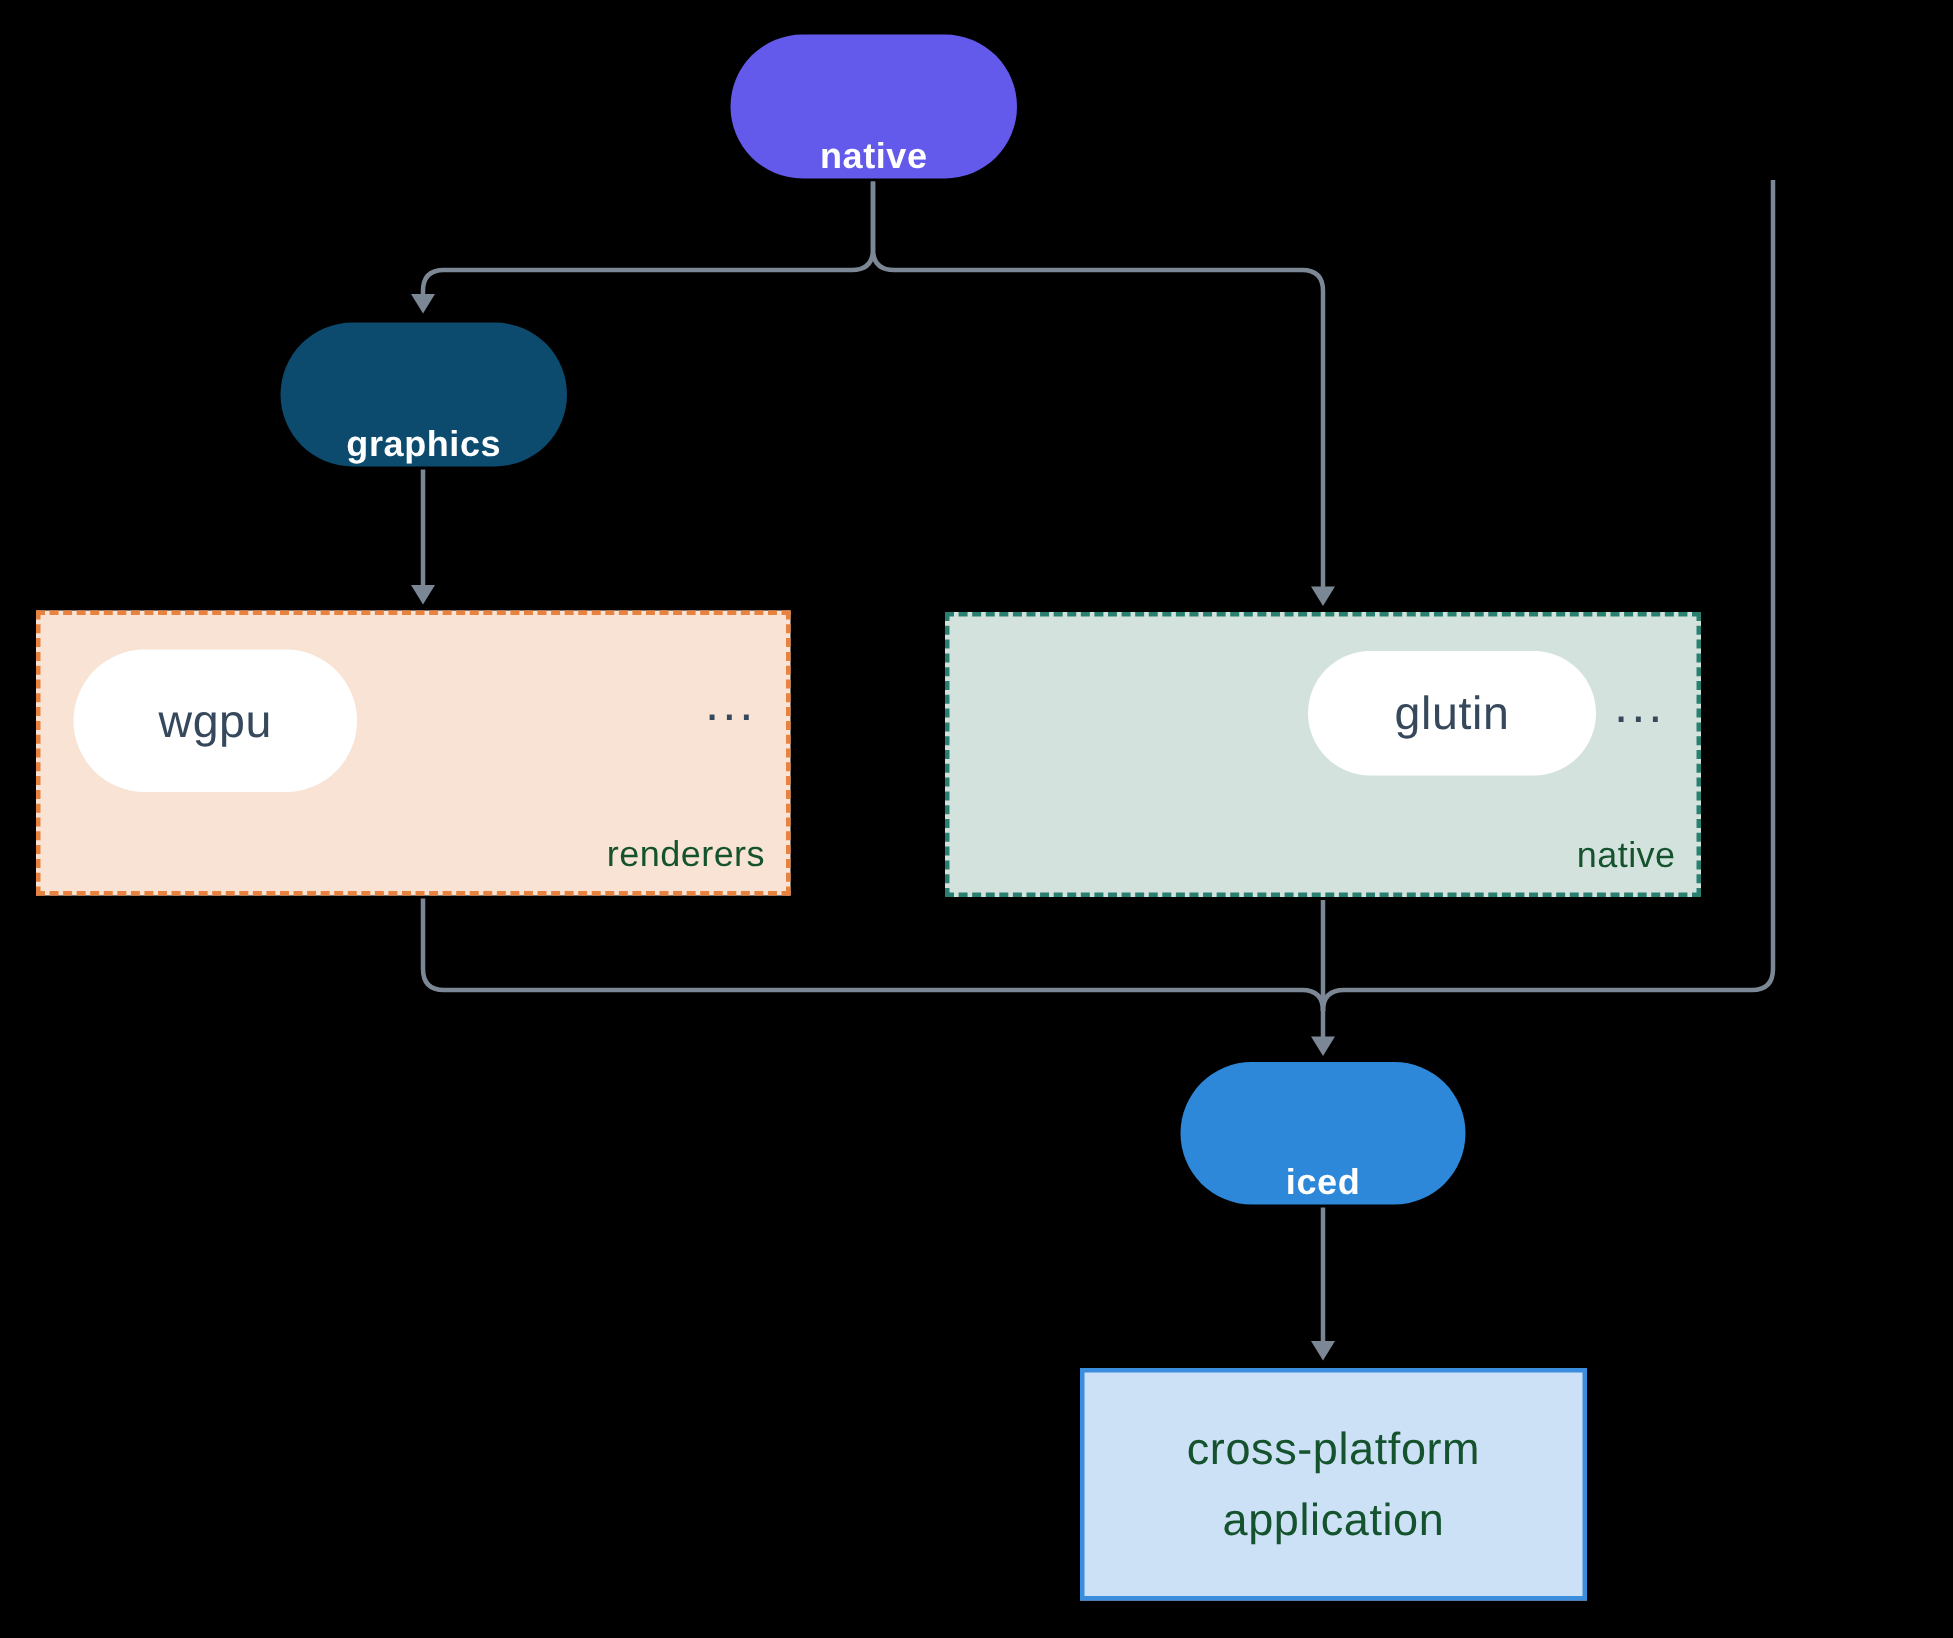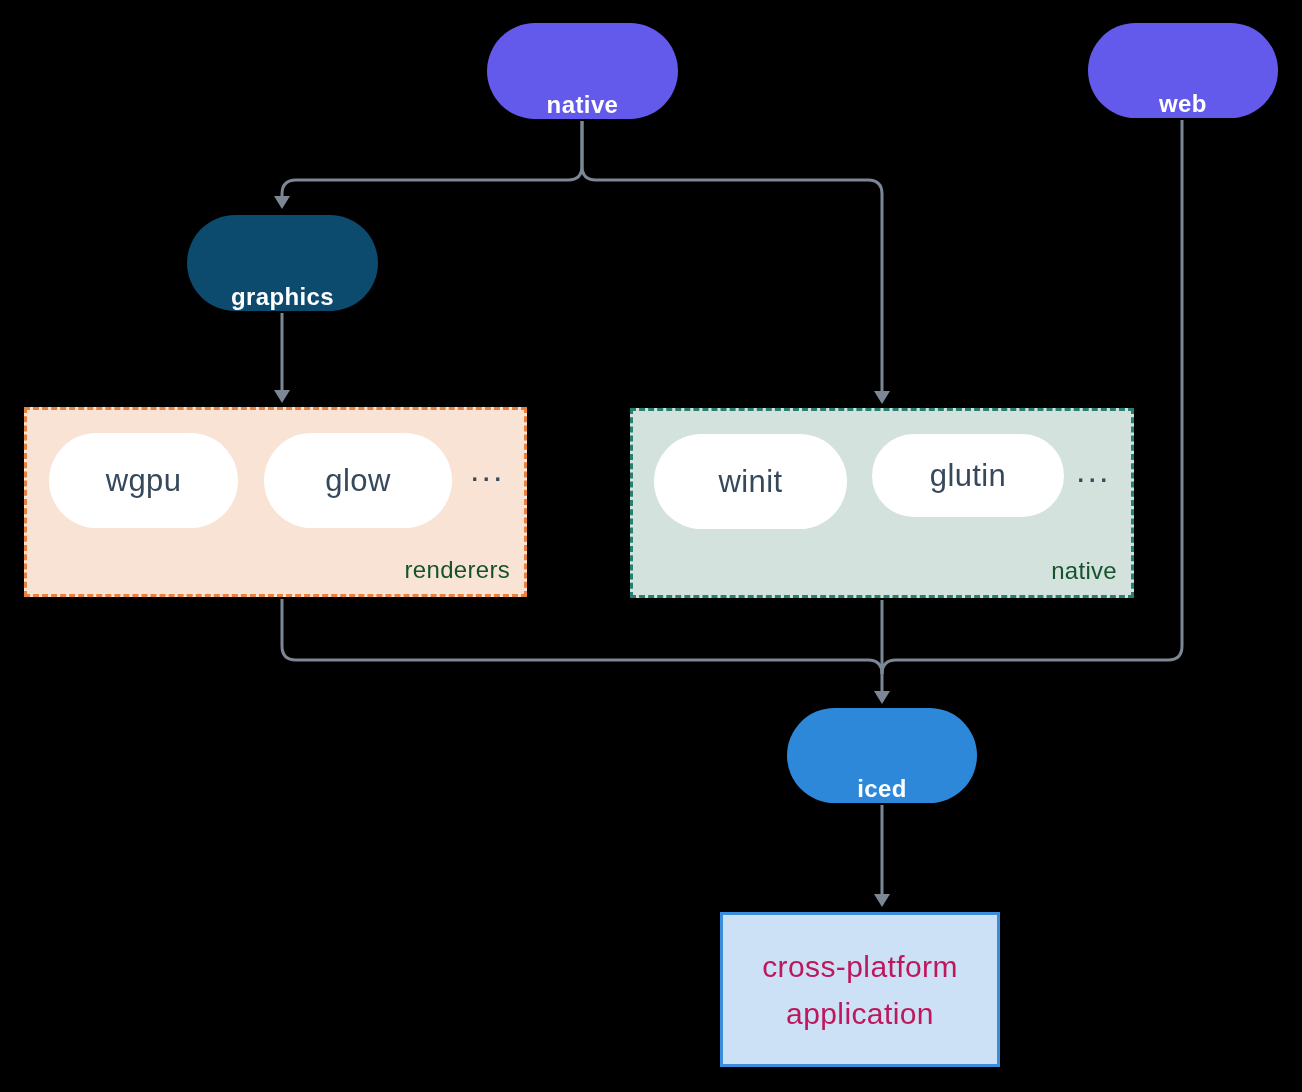--- a/index.html
+++ b/index.html
@@ -75,29 +75,29 @@
   }
   .glabel {
     position: absolute;
     right: 14px; bottom: 10px;
     color: #14532d;
     font-size: 24px;
     letter-spacing: 0.3px;
   }
   .appbox {
     position: absolute;
-    left: 720px; top: 912px; width: 280px; height: 155px;
+    left: 720px; top: 912px; width: 338px; height: 155px;
     box-sizing: border-box;
     background: #cce1f6;
     border: 3px solid #3b8ede;
     display: flex;
     align-items: center;
     justify-content: center;
     text-align: center;
-    color: #be185d;
+    color: #14532d;
     font-size: 30px;
     line-height: 47px;
     letter-spacing: 0.4px;
     padding: 0 20px;
   }
 </style>
 </head>
 <body>
 
 <div class="stage">
@@ -118,43 +118,34 @@
       <polygon points="274,390 290,390 282,403"></polygon>
       <polygon points="874,691 890,691 882,704"></polygon>
       <polygon points="874,894 890,894 882,907"></polygon>
     </g>
   </svg>
 
   <div class="pill native">
     <span>native</span>
   </div>
 
-  <div class="pill web">
-    <span>web</span>
-  </div>
 
   <div class="pill graphics">
     <span>graphics</span>
   </div>
 
   <div class="group renderers">
     <div class="wpill a">
       <span>wgpu</span>
     </div>
-    <div class="wpill b">
-      <span>glow</span>
-    </div>
     <span class="dots">...</span>
     <span class="glabel">renderers</span>
   </div>
 
   <div class="group shells">
-    <div class="wpill a">
-      <span>winit</span>
-    </div>
     <div class="wpill b">
       <span>glutin</span>
     </div>
     <span class="dots">...</span>
     <span class="glabel">native</span>
   </div>
 
   <div class="pill iced">
     <span>iced</span>
   </div>

